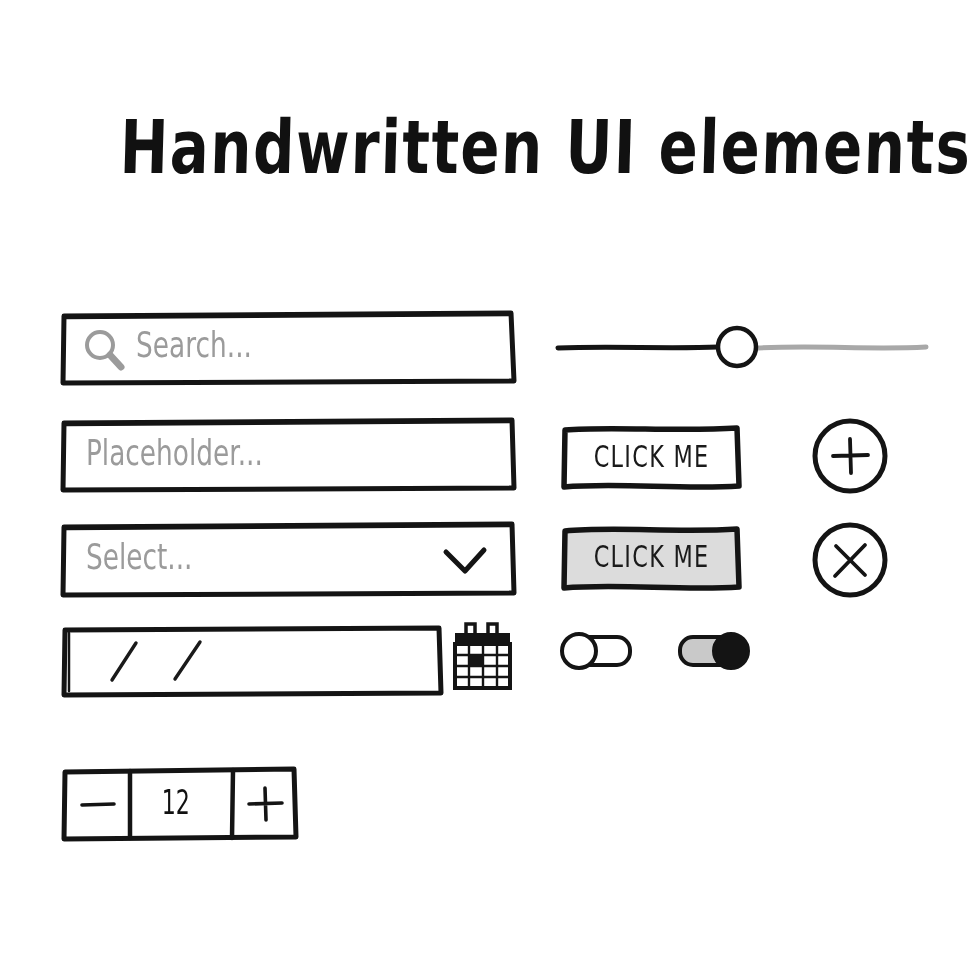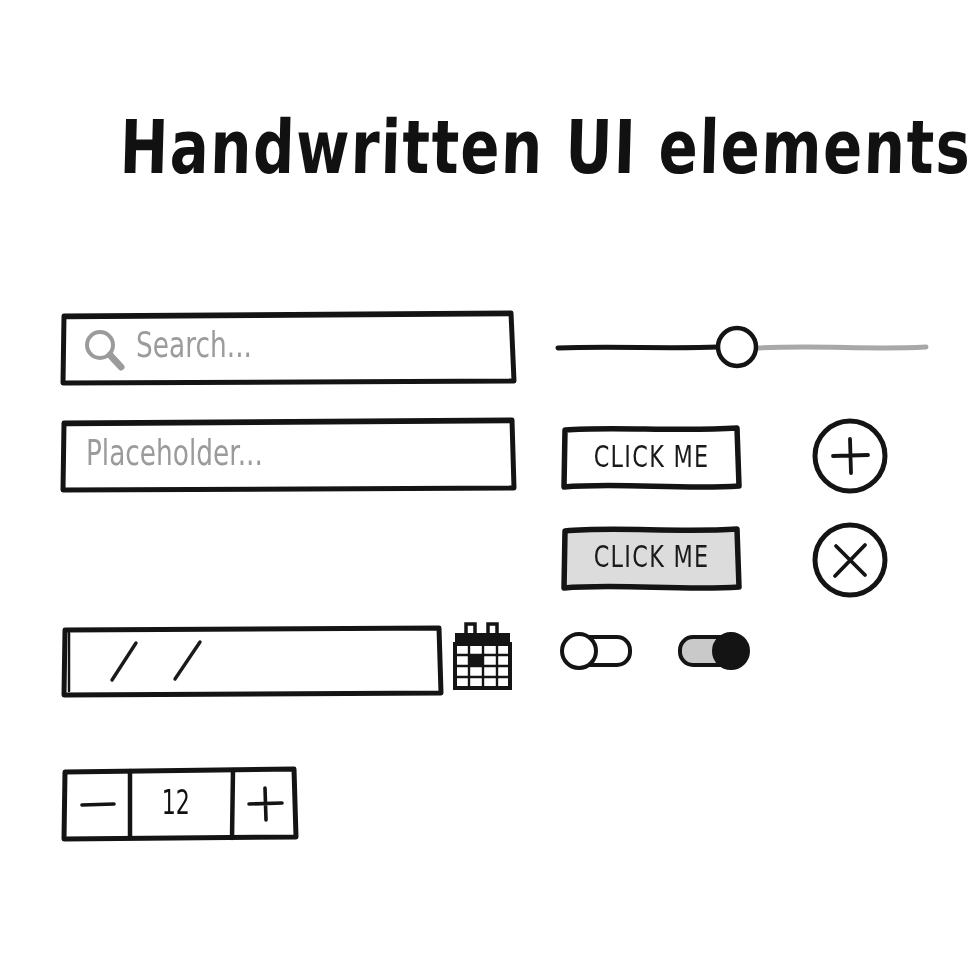--- a/index.html
+++ b/index.html
@@ -97,20 +97,29 @@
   </div>
 
   <div class="widget" style="left:56px; top:410px;">
     <svg width="470" height="92" viewBox="0 0 470 92">
       <path d="M8,13 L456,10 L458,78 L7,80 Z" fill="#ffffff" stroke="#141414" stroke-width="5" stroke-linejoin="round" stroke-linecap="round"></path>
       <path d="M10,15 L454,12" fill="none" stroke="#141414" stroke-width="2.5" stroke-linecap="round"></path>
       <text class="ph-text txt-hand" x="30" y="55" transform="scale(0.88,1.16) translate(4,-8)">Placeholder...</text>
     </svg>
   </div>
 
+  <div class="widget" style="left:56px; top:513px;">
+    <svg width="470" height="92" viewBox="0 0 470 92">
+      <path d="M8,14 L456,11 L458,80 L7,82 Z" fill="#ffffff" stroke="#141414" stroke-width="5" stroke-linejoin="round" stroke-linecap="round"></path>
+      <path d="M10,16 L454,13" fill="none" stroke="#141414" stroke-width="2.5" stroke-linecap="round"></path>
+      <text class="ph-text txt-hand" x="30" y="57" transform="scale(0.88,1.16) translate(4,-9)">Select...</text>
+
+      <path d="M390,39 L409,58 L428,37" fill="none" stroke="#141414" stroke-width="5" stroke-linecap="round" stroke-linejoin="round"></path>
+    </svg>
+  </div>
 
   <div class="widget" style="left:56px; top:616px;">
     <svg width="395" height="92" viewBox="0 0 395 92">
       <path d="M9,14 L383,12 L385,77 L8,79 Z" fill="#ffffff" stroke="#141414" stroke-width="5" stroke-linejoin="round" stroke-linecap="round"></path>
       <path d="M13,17 L13,75" fill="none" stroke="#141414" stroke-width="2.5" stroke-linecap="round"></path>
 
       <g>
         <path d="M56,64 L80,27" stroke="#1a1a1a" stroke-width="3.4" stroke-linecap="round" fill="none"></path>
         <path d="M119,63 L144,26" stroke="#1a1a1a" stroke-width="3.4" stroke-linecap="round" fill="none"></path>
       </g>

